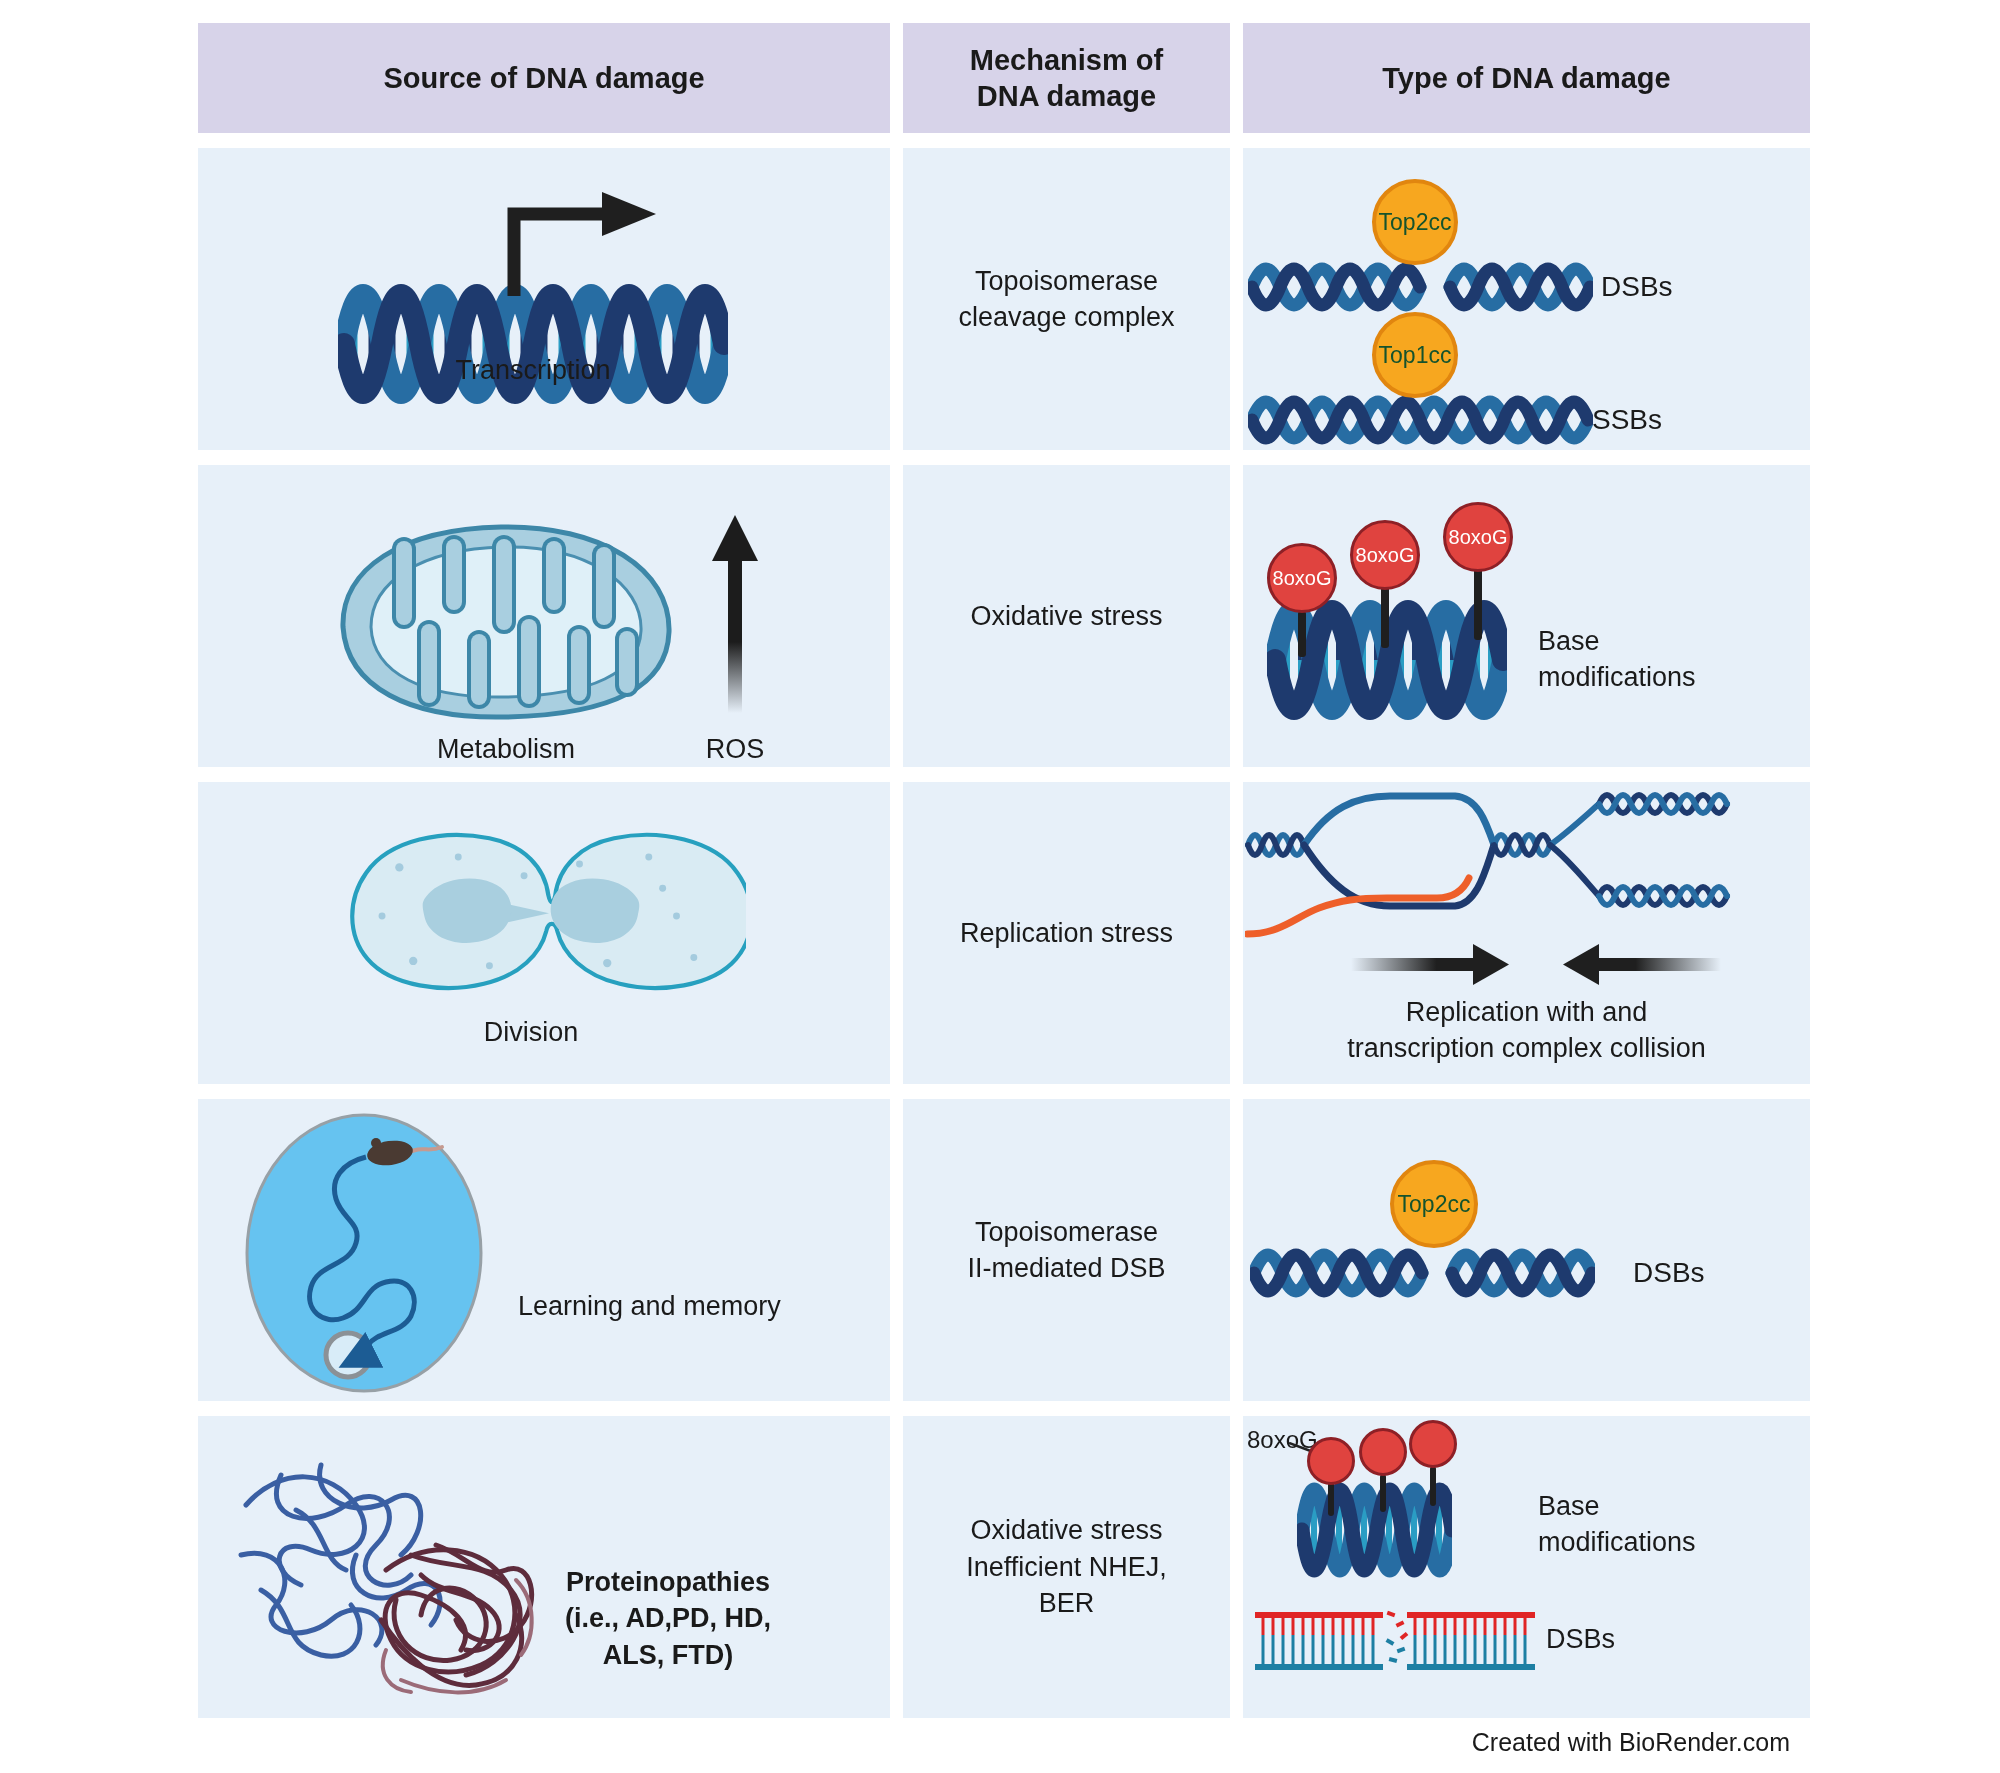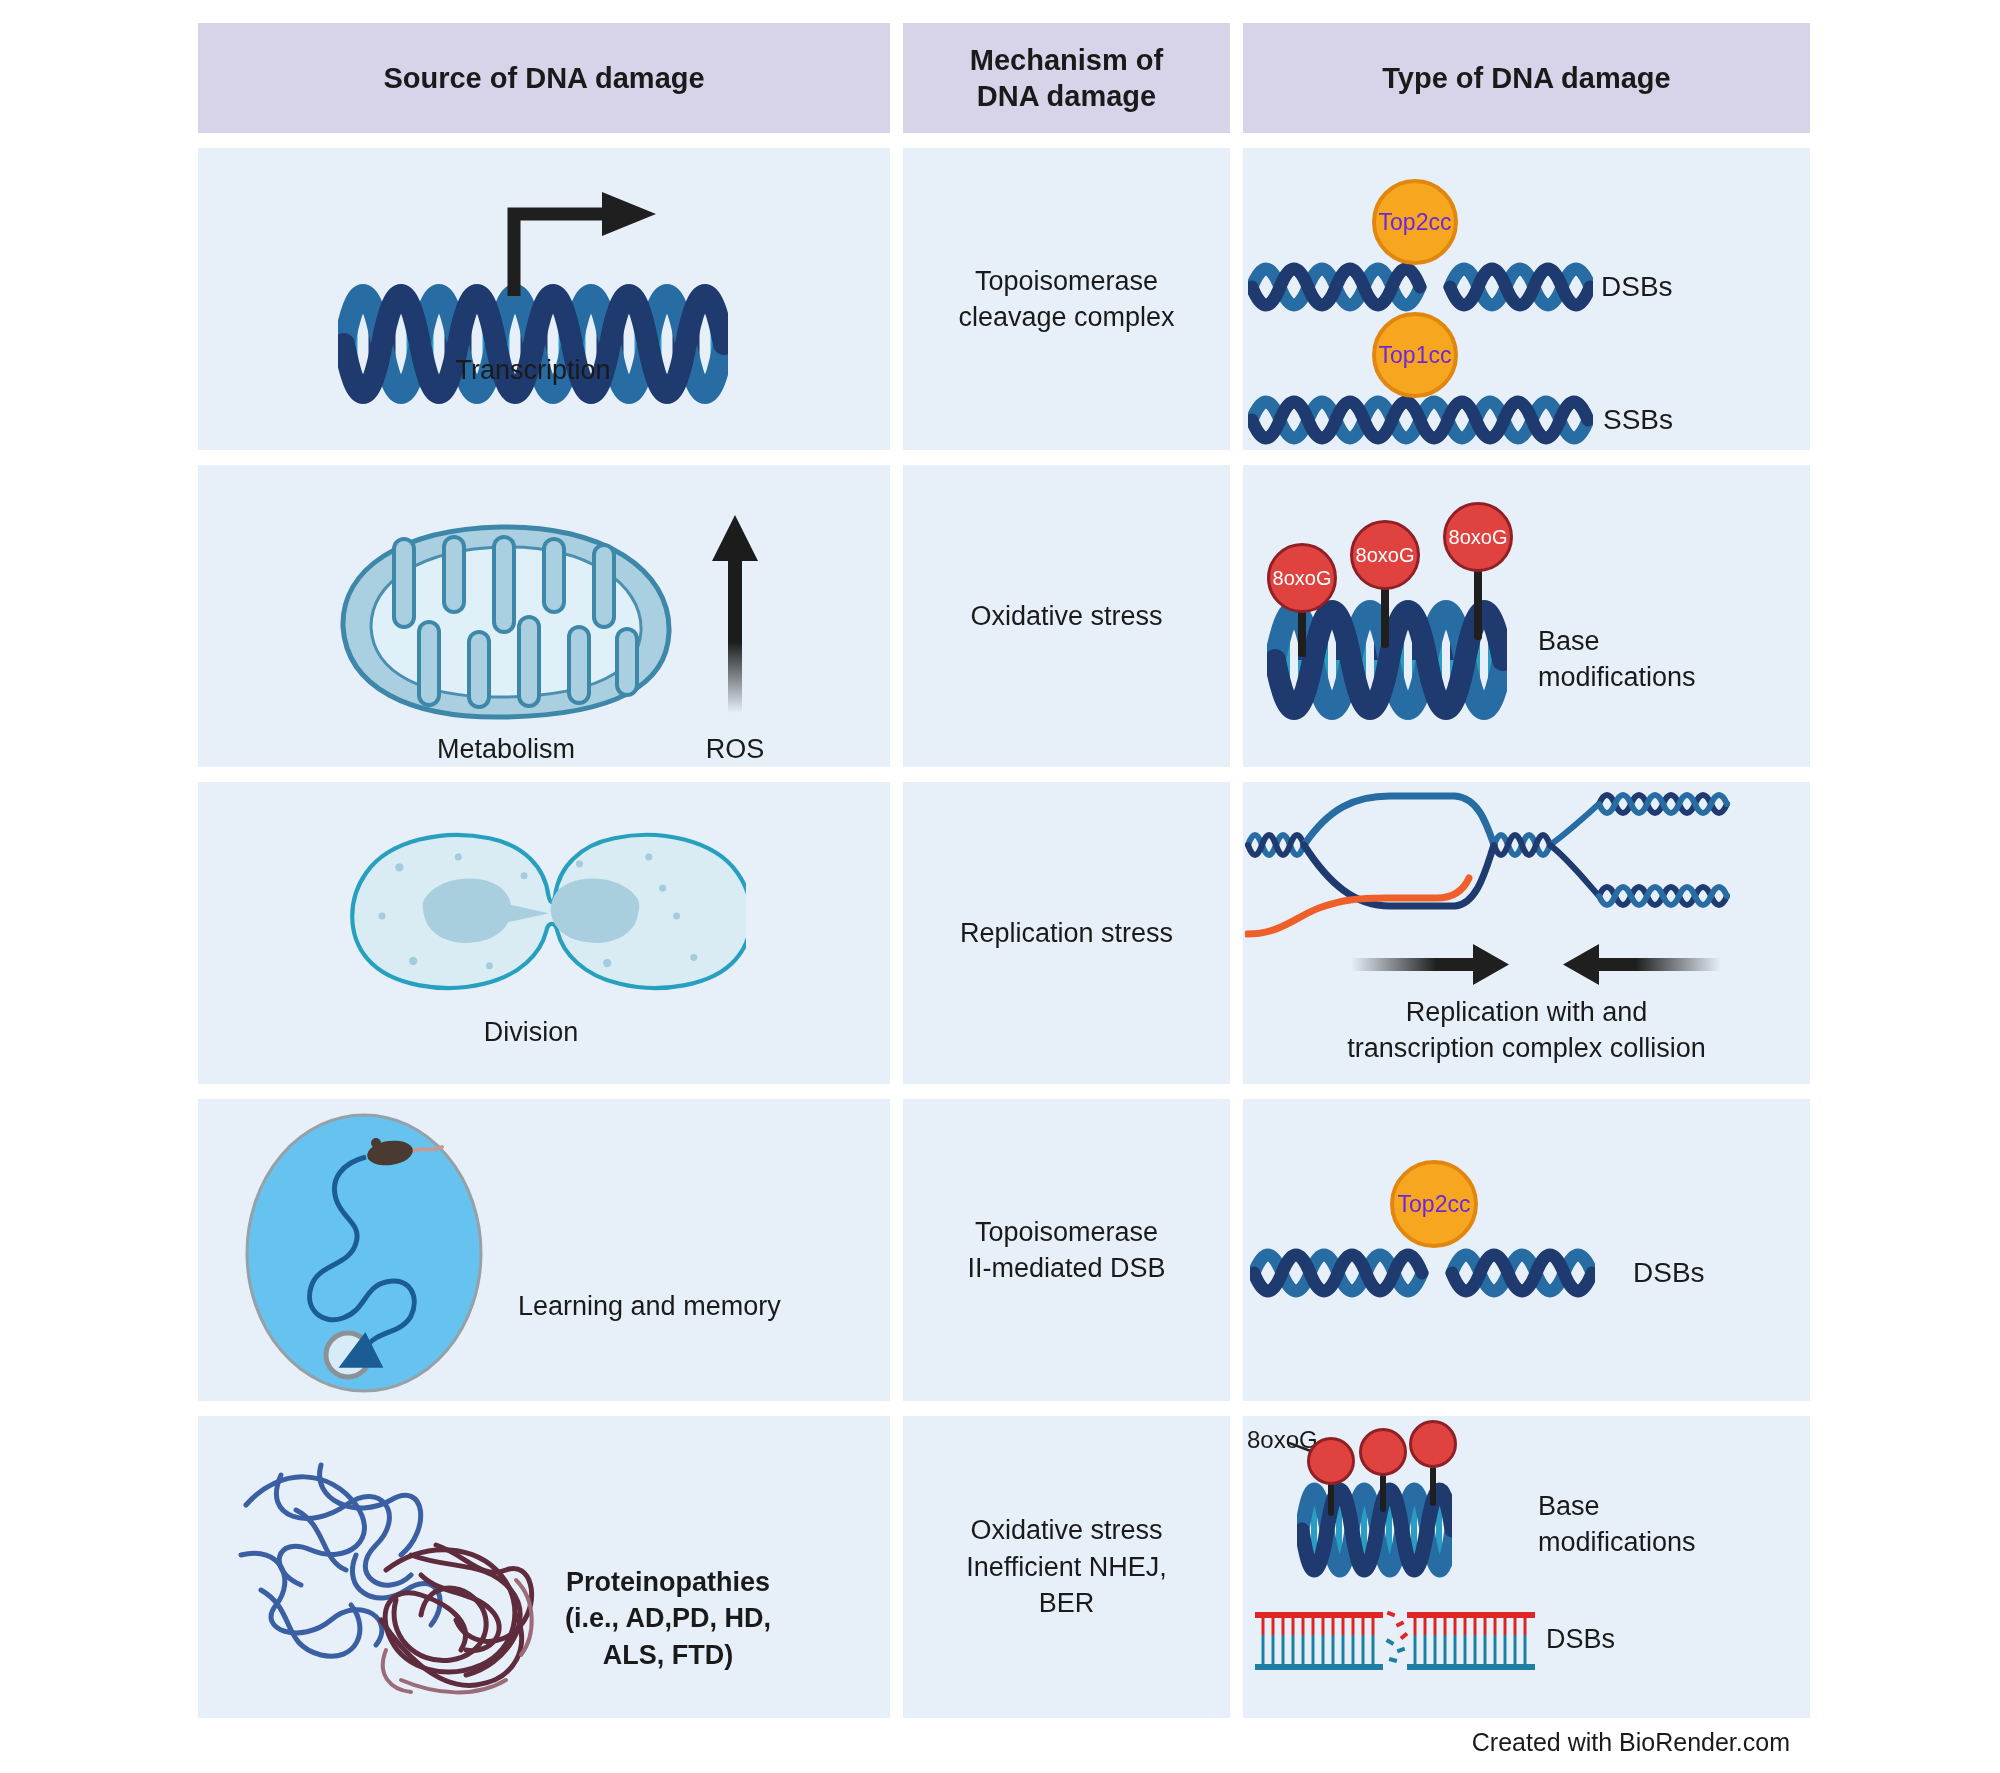--- a/index.html
+++ b/index.html
@@ -10,21 +10,21 @@
         grid-template-rows:110px repeat(5,302px);
         column-gap:13px;row-gap:15px;border-radius:13px;}
   .hcell{background:#d7d3e9;display:flex;align-items:center;justify-content:center;
          font-size:29px;font-weight:bold;text-align:center;white-space:pre-line;line-height:1.25;}
   .cell{background:#e7f0f9;position:relative;}
   .mechcell{background:#e7f0f9;display:flex;align-items:center;justify-content:center;
             font-size:27px;text-align:center;white-space:pre-line;line-height:1.35;}
   .abs{position:absolute;}
   .lbl{position:absolute;font-size:27px;text-align:center;line-height:1.35;white-space:pre-line;}
   .tcc{position:absolute;border-radius:50%;background:#f7a71f;border:4px solid #e1860f;
-       display:flex;align-items:center;justify-content:center;font-size:23px;color:#6d28d9;box-sizing:border-box;}
+       display:flex;align-items:center;justify-content:center;font-size:23px;color:#14532d;box-sizing:border-box;}
   .oxo{position:absolute;border-radius:50%;background:#e0433f;border:3px solid #8e2026;
        display:flex;align-items:center;justify-content:center;font-size:20px;color:#fff;box-sizing:border-box;}
   .oxo.small{border-width:3px;}
   .stem{position:absolute;background:#1f1f1f;border-radius:3px;}
   .sidelbl{position:absolute;font-size:28px;}
   .footer{position:absolute;font-size:25px;color:#1a1a1a;}
 </style>
 </head>
 <body>
 
@@ -84,21 +84,21 @@
         <span>Top2cc</span>
       </div>
       <div class="sidelbl" style="left:358px;top:123px;">DSBs</div>
       <svg class="abs" style="left:5px;top:244px;" width="345" height="56" viewBox="0 0 345 56">
         <path d="M4,28 Q18,-8 32,28 T60,28 T88,28 T116,28 T144,28 T172,28 T200,28 T228,28 T256,28 T284,28 T312,28 T340,28" fill="none" stroke="#276da3" stroke-width="13" stroke-linecap="round"></path>
         <path d="M4,28 Q18,64 32,28 T60,28 T88,28 T116,28 T144,28 T172,28 T200,28 T228,28 T256,28 T284,28 T312,28 T340,28" fill="none" stroke="#1e3a6e" stroke-width="13" stroke-linecap="round"></path>
       </svg>
       <div class="tcc" style="left:129px;top:164px;width:86px;height:86px;">
         <span>Top1cc</span>
       </div>
-      <div class="sidelbl" style="left:360px;top:256px;">SSBs</div>
+      <div class="sidelbl" style="left:349px;top:256px;">SSBs</div>
     </div>
 
     <div class="cell">
       <svg class="abs" style="left:131px;top:42px;" width="354" height="225" viewBox="0 0 354 225">
         <path d="M14,120 C12,62 72,22 172,20 C272,18 342,62 340,125 C338,180 282,208 176,210 C80,212 18,180 14,120 Z" fill="#a9cfe0" stroke="#3d87a8" stroke-width="5"></path>
         <path d="M42,120 C42,75 92,42 174,40 C256,38 314,76 312,124 C310,166 262,188 178,190 C94,192 44,166 42,120 Z" fill="#dff0f8" stroke="#4a8fb0" stroke-width="3"></path>
         <g stroke-linecap="round">
           <line x1="75" y1="42" x2="75" y2="110" stroke="#3d87a8" stroke-width="24"></line>
             <line x1="75" y1="42" x2="75" y2="110" stroke="#a9cfe0" stroke-width="16"></line>
           <line x1="125" y1="40" x2="125" y2="95" stroke="#3d87a8" stroke-width="24"></line>

